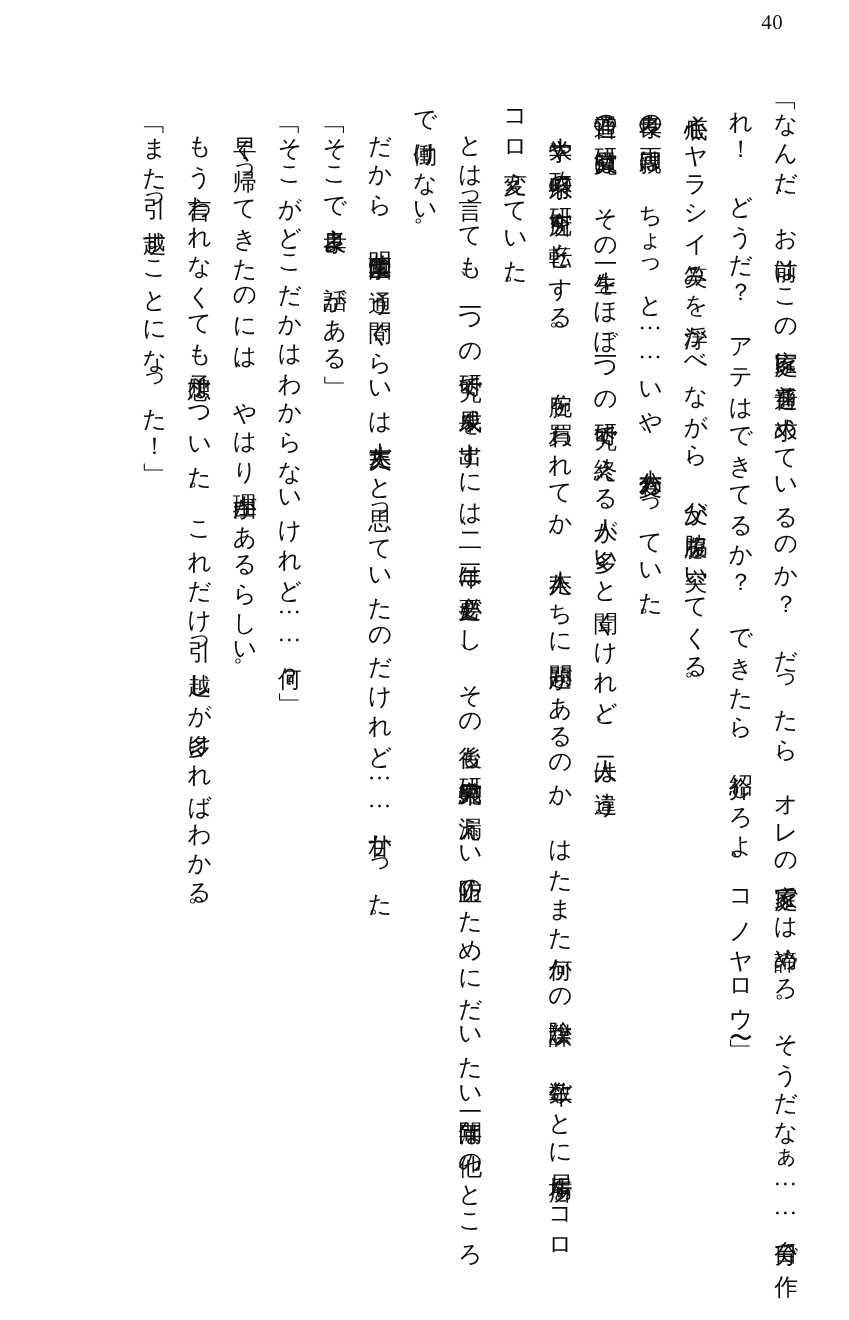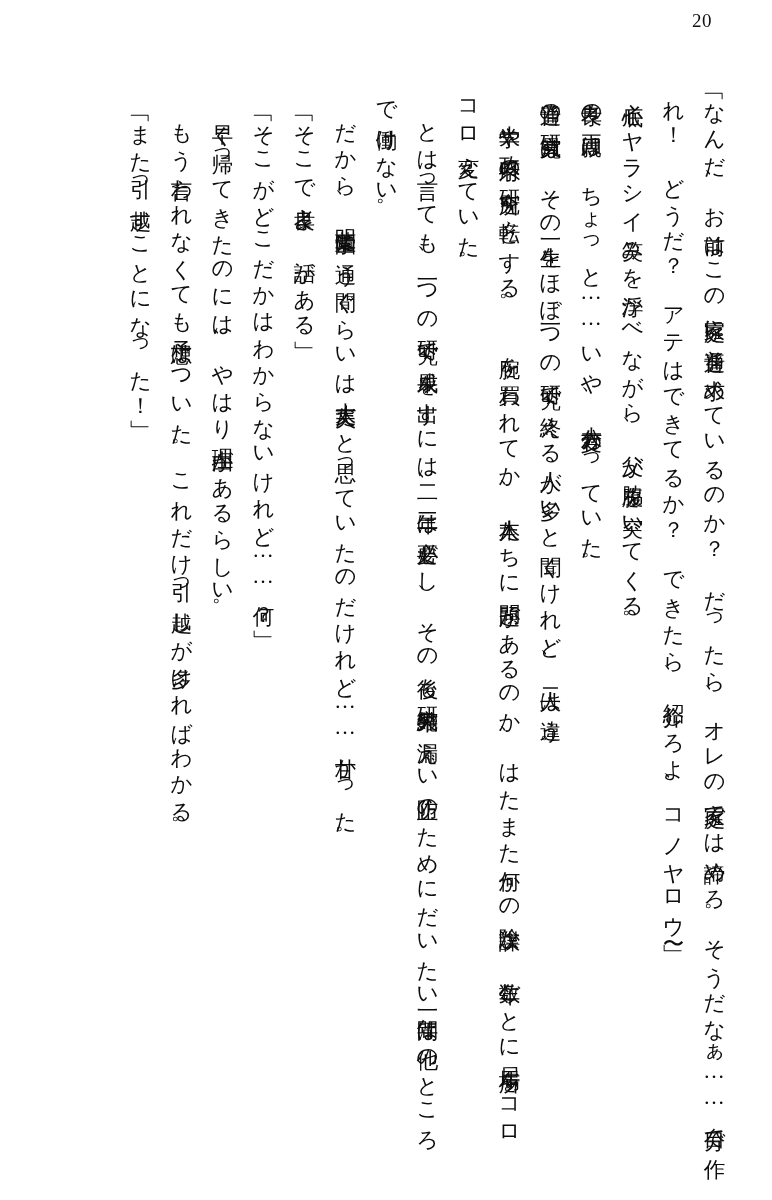--- a/index.html
+++ b/index.html
@@ -53,21 +53,21 @@
   }
   #text-body p.indent {
     text-indent: 1em;
   }
 </style>
 </head>
 <body>
 
 <div id="page">
 
-  <div id="page-number">20</div>
+  <div id="page-number">40</div>
 
   <div id="text-body">
     <p>「なんだ、お前はこの家庭に普通を求めているのか？ だったら、オレの家庭では諦めろ。そうだなぁ……自分で作れ！ どうだ？ アテはできてるか？ できたら、紹介しろよ、コノヤロウ〜」</p>
     <p>心底イヤラシイ笑みを浮かべながら、父が脇腹を突いてくる。</p>
     <p>良孝の両親は、ちょっと……いや、大分変わっていた。</p>
     <p>普通の研究員は、その一生をほぼ一つの研究で終える人が多いと聞くけれど、二人は違う。</p>
     <p class="indent">大学や政府系の研究所を転々とする。 腕を買われてか、本人たちに問題があるのか、はたまた何かの陰謀か、数年ごとに居場所をコロコロ変えていた。</p>
     <p class="indent">とは言っても、一つの研究で成果を出すには二、三年は必要だし、その後も研究結果の漏えい防止のためにだいたい一年間は他のところで働けない。</p>
     <p class="indent">だから、明董学園に通う間ぐらいは大丈夫だと思っていたのだけれど……甘かった。</p>
     <p class="indent">「そこで良孝よ。話がある」</p>

